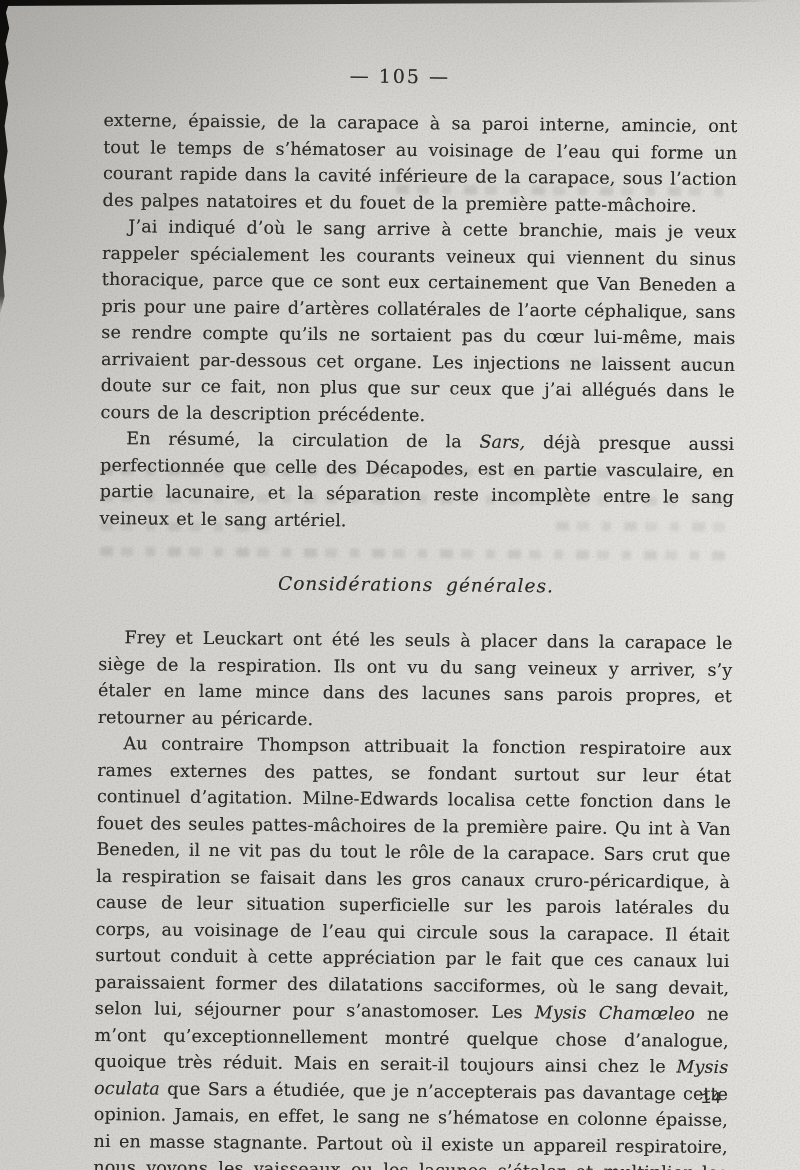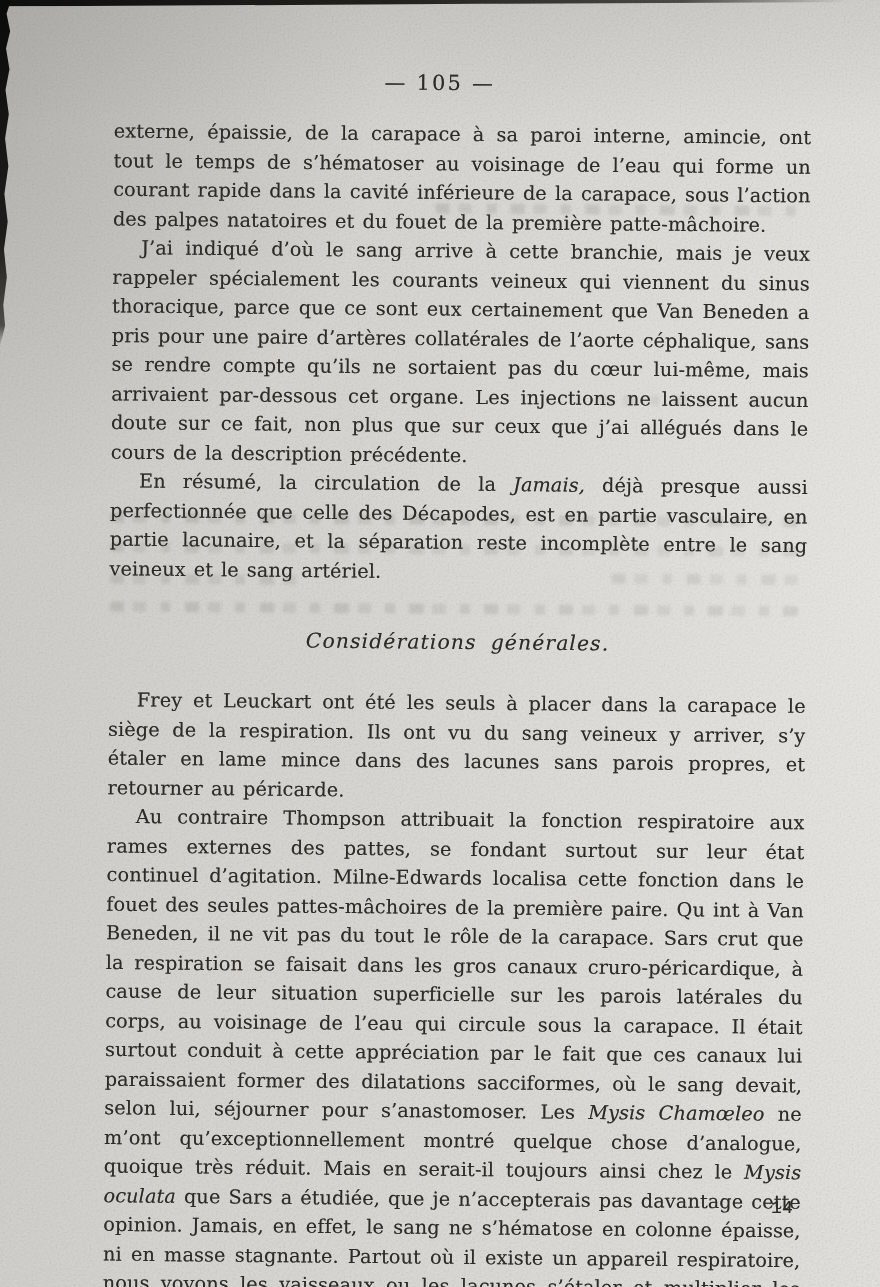--- a/index.html
+++ b/index.html
@@ -99,20 +99,20 @@
 <div class="ghost" style="top:495px; left:100px; width:626px; opacity:.48"></div>
 <div class="ghost" style="top:522px; left:100px; width:172px; opacity:.5"></div>
 <div class="ghost" style="top:522px; left:556px; width:170px; opacity:.5"></div>
 <div class="ghost" style="top:549px; left:100px; width:626px; opacity:.55"></div>
 
 <div class="page-col">
   <div class="pagenum">— 105 —</div>
   <div class="text-body">
       <p><span>externe, épaissie, de la carapace à sa paroi interne, amincie, ont tout le temps de s’hématoser au voisinage de l’eau qui forme un courant rapide dans la cavité inférieure de la carapace, sous l’action des palpes natatoires et du fouet de la première patte-mâchoire.</span></p>
       <p class="indent"><span>J’ai indiqué d’où le sang arrive à cette branchie, mais je veux rappeler spécialement les courants veineux qui viennent du sinus thoracique, parce que ce sont eux certainement que Van Beneden a pris pour une paire d’artères collatérales de l’aorte céphalique, sans se rendre compte qu’ils ne sortaient pas du cœur lui-même, mais arrivaient par-dessous cet organe. Les injections ne laissent aucun doute sur ce fait, non plus que sur ceux que j’ai allégués dans le cours de la description précédente.</span></p>
-      <p class="indent"><span>En résumé, la circulation de la </span><span class="it">Jamais,</span><span> déjà presque aussi perfectionnée que celle des Décapodes, est en partie vasculaire, en partie lacunaire, et la séparation reste incomplète entre le sang veineux et le sang artériel.</span></p>
+      <p class="indent"><span>En résumé, la circulation de la </span><span class="it">Sars,</span><span> déjà presque aussi perfectionnée que celle des Décapodes, est en partie vasculaire, en partie lacunaire, et la séparation reste incomplète entre le sang veineux et le sang artériel.</span></p>
       <div class="heading">Considérations générales.</div>
       <p class="indent"><span>Frey et Leuckart ont été les seuls à placer dans la carapace le siège de la respiration. Ils ont vu du sang veineux y arriver, s’y étaler en lame mince dans des lacunes sans parois propres, et retourner au péricarde.</span></p>
       <p class="indent"><span>Au contraire Thompson attribuait la fonction respiratoire aux rames externes des pattes, se fondant surtout sur leur état continuel d’agitation. Milne-Edwards localisa cette fonction dans le fouet des seules pattes-mâchoires de la première paire. Qu int à Van Beneden, il ne vit pas du tout le rôle de la carapace. Sars crut que la respiration se faisait dans les gros canaux cruro-péricardique, à cause de leur situation superficielle sur les parois latérales du corps, au voisinage de l’eau qui circule sous la carapace. Il était surtout conduit à cette appréciation par le fait que ces canaux lui paraissaient former des dilatations sacciformes, où le sang devait, selon lui, séjourner pour s’anastomoser. Les </span><span class="it">Mysis Chamœleo</span><span> ne m’ont qu’exceptionnellement montré quelque chose d’analogue, quoique très réduit. Mais en serait-il toujours ainsi chez le </span><span class="it">Mysis oculata</span><span> que Sars a étudiée, que je n’accepterais pas davantage cette opinion. Jamais, en effet, le sang ne s’hématose en colonne épaisse, ni en masse stagnante. Partout où il existe un appareil respiratoire, nous voyons les vaisseaux ou les lacunes s’étaler et multiplier les surfaces. Mais Sars, outre ces raisons physiologiques que je repousse, se fondait aussi sur des raisons morphologiques. Il voyait dans</span></p>
     </div>
 </div>
 
 <div class="signature">14</div>
 
 </body></html>

